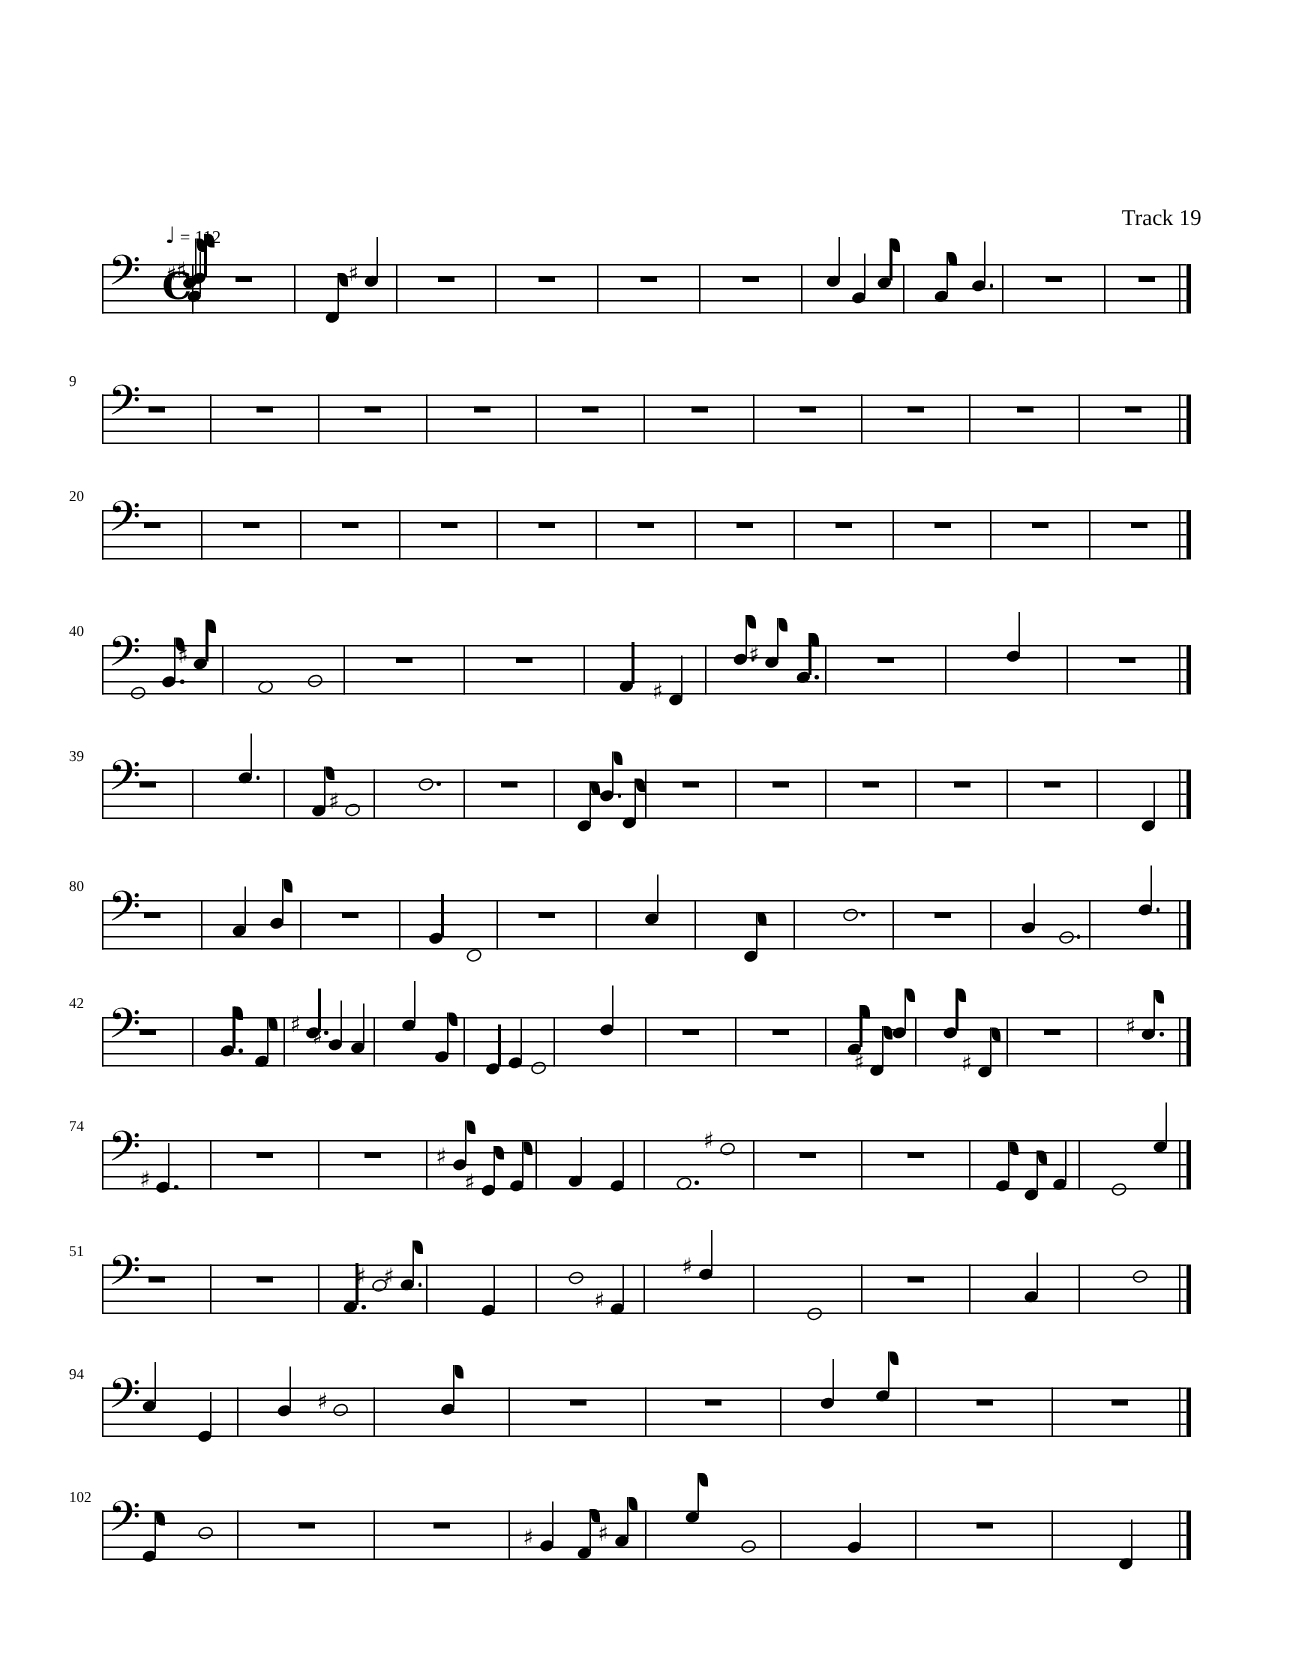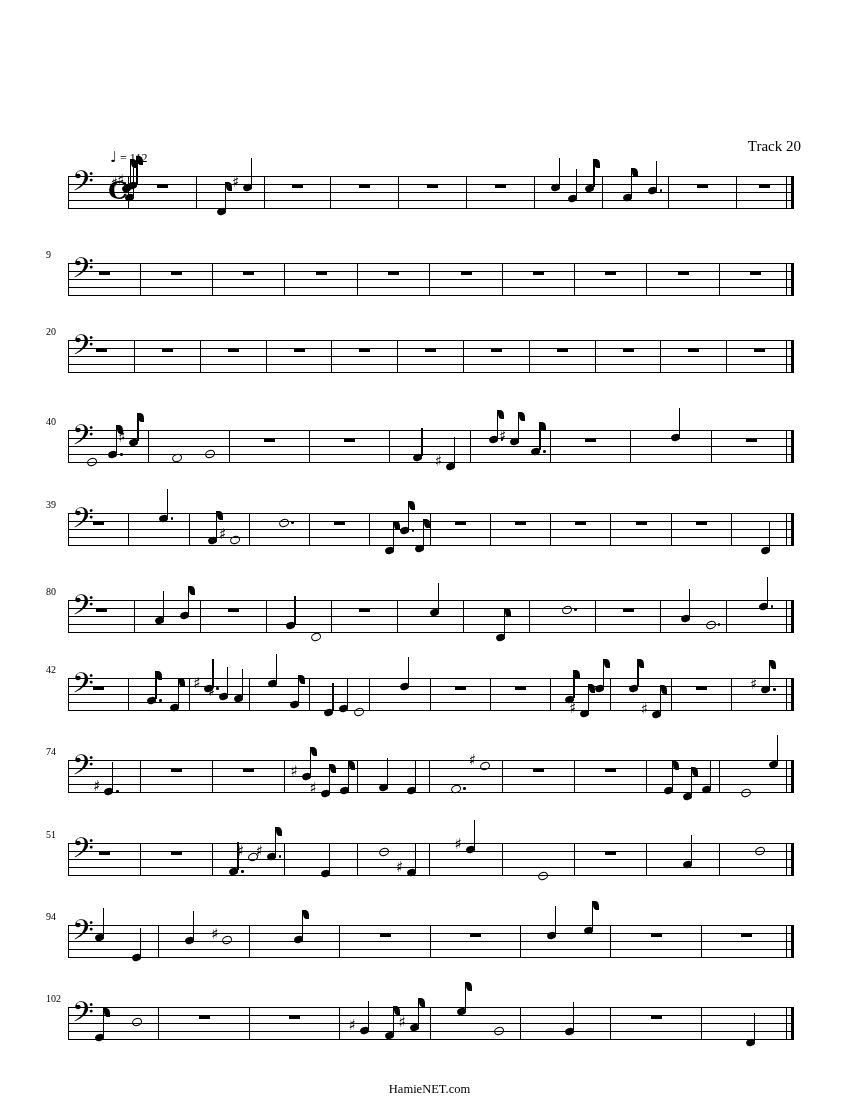--- a/index.html
+++ b/index.html
@@ -69,21 +69,21 @@
   .stem{position:absolute;width:1.4px;background:#000;}
   .flag{position:absolute;width:6px;height:9px;background:#000;border-radius:0 60% 0 60%;}
   .acc{position:absolute;font-size:15px;font-family:"DejaVu Sans", sans-serif;line-height:1;}
   .dot{position:absolute;width:2.6px;height:2.6px;border-radius:50%;background:#000;}
 </style>
 </head>
 <body>
 
 <div class="sheet">
 
-  <div class="track-label">Track 20</div>
+  <div class="track-label">Track 19</div>
 
   <div id="systems">
       <div class="system" style="top: 176px;">
         <div class="staff" style="top: 0px;">
           <div class="ln"></div>
           <div class="ln"></div>
           <div class="ln"></div>
           <div class="ln"></div>
           <div class="ln"></div>
         </div>
@@ -829,14 +829,13 @@
           <div class="stem" style="left: 8px; top: -5px; height: 28px;"></div>
         </div>
         <div class="rest-whole" style="left: 650.5px; top: 8px;"></div>
         <div class="note" style="left: 746px; top: 0px;">
           <div class="nh" style="left: 0px; top: 32px;"></div>
           <div class="stem" style="left: 8px; top: 6px; height: 28px;"></div>
         </div>
       </div>
     </div>
 
-  <div class="footer">HamieNET.com</div>
 </div>
 
 </body></html>

